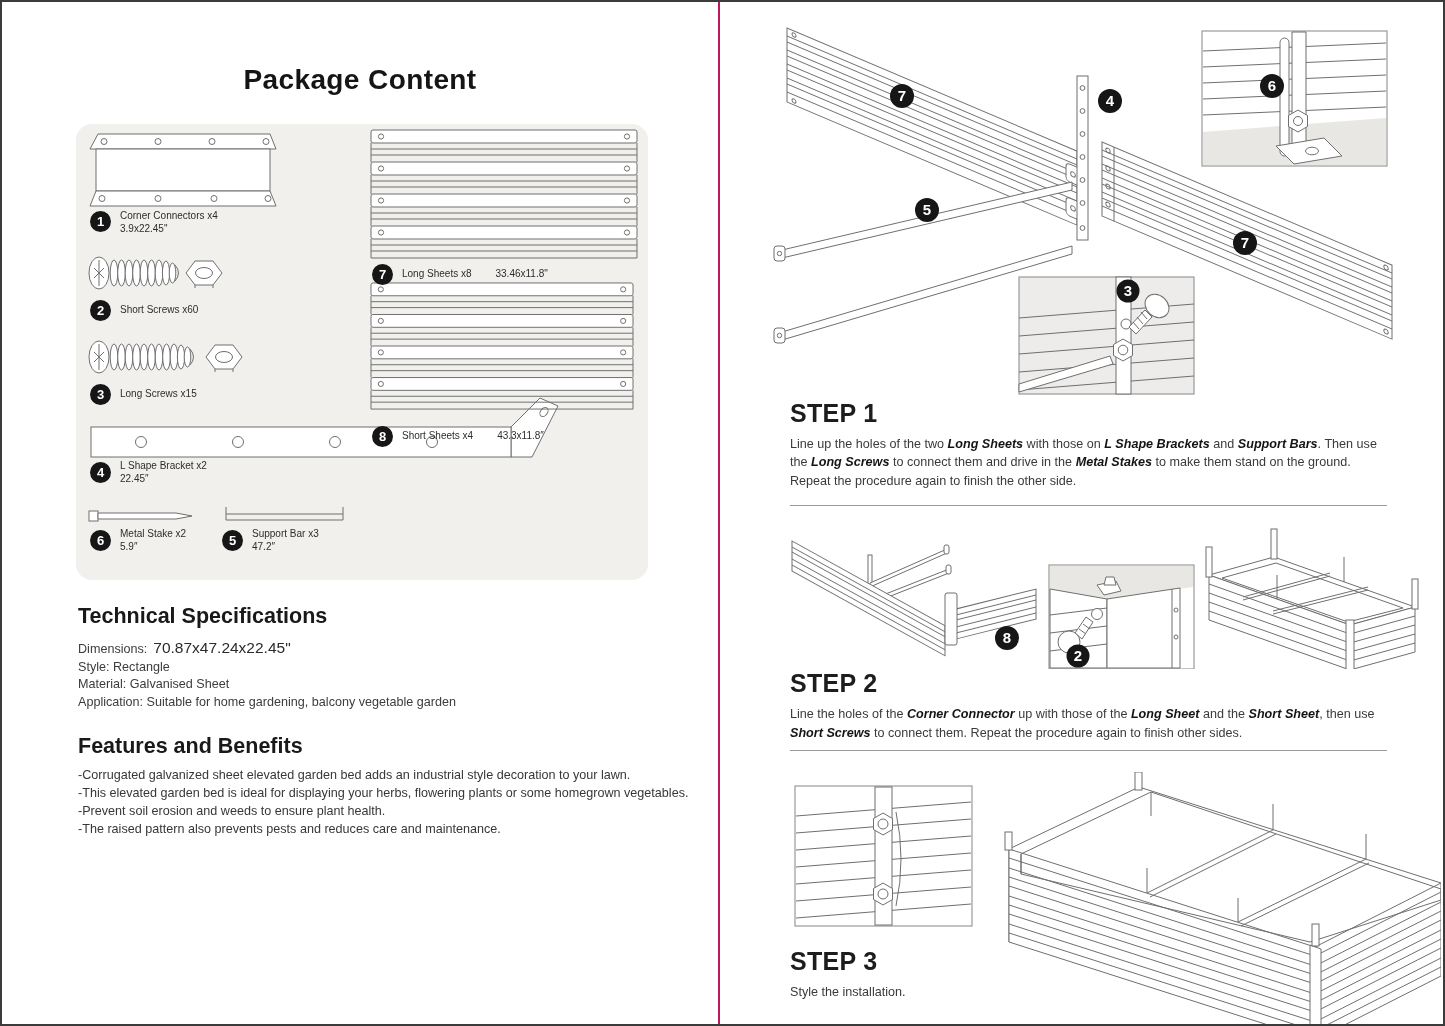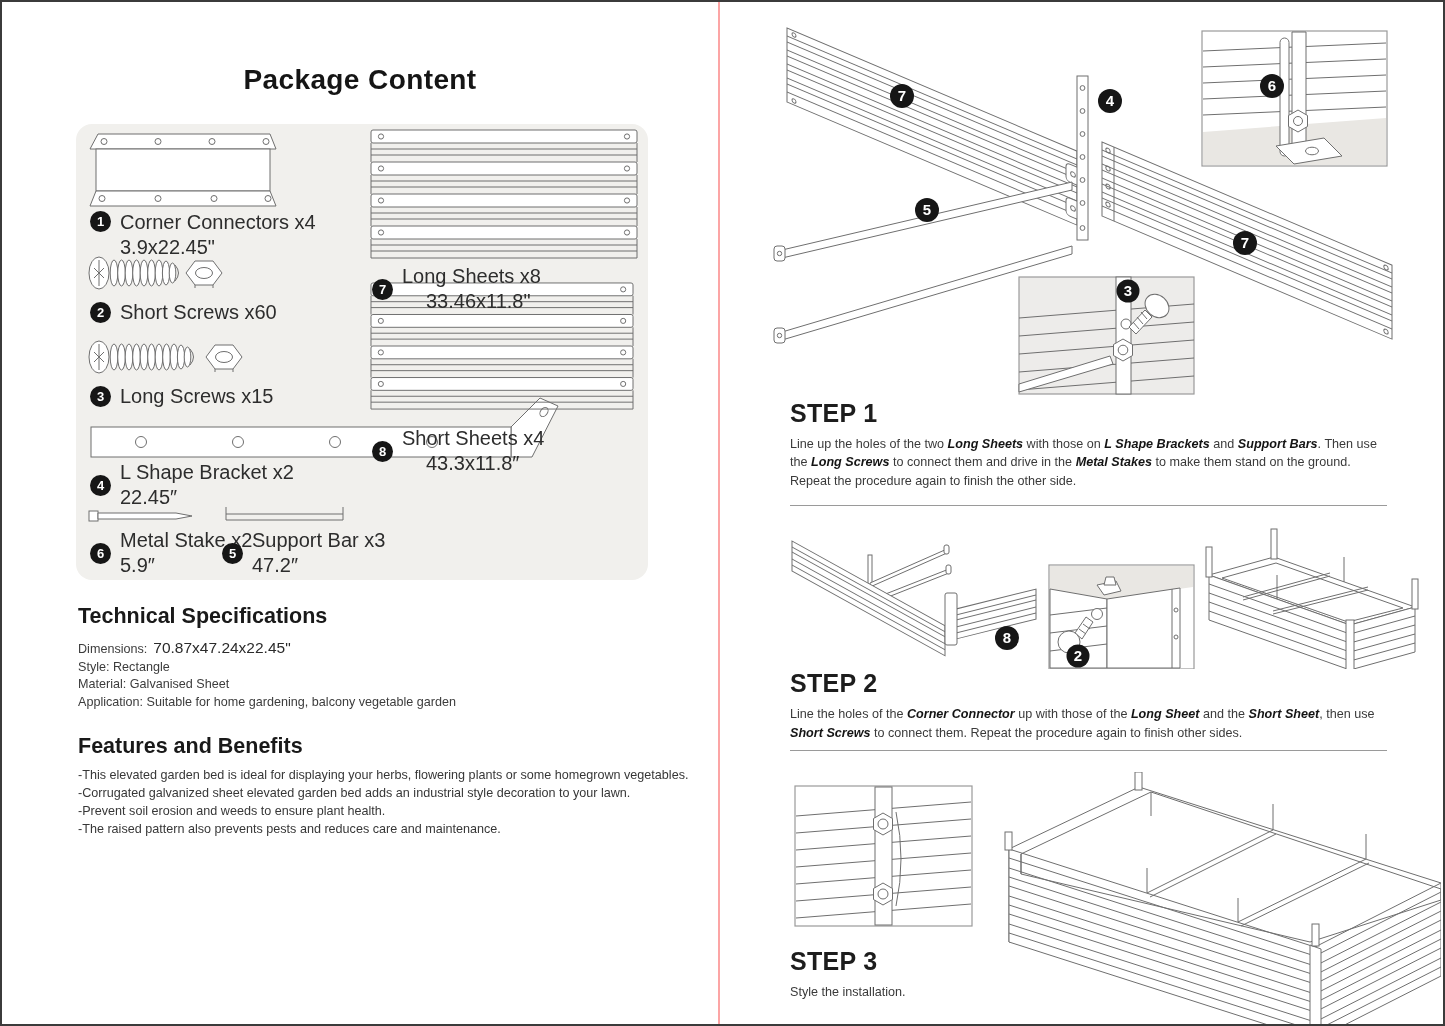--- a/index.html
+++ b/index.html
@@ -1,38 +1,38 @@
 <!DOCTYPE html>
 <html><head>
 <meta charset="utf-8">
 <style>
   html,body{margin:0;padding:0;background:#fff;}
   .page{position:relative;width:1441px;height:1022px;border:2px solid #3b3b3b;display:flex;
         font-family:"Liberation Sans",sans-serif;color:#222;background:#fff;overflow:hidden;}
   .panel{position:relative;height:100%;}
-  .panel.left{width:716px;border-right:2px solid #fca5a5;}
+  .panel.left{width:716px;border-right:2px solid #be185d;}
   .panel.right{flex:1;}
 
   h1.title{font-size:28px;font-weight:700;letter-spacing:.4px;text-align:center;
            margin:62px 0 0 0;color:#151515;}
   .parts-box{position:absolute;left:74px;top:122px;width:572px;height:456px;
              background:#f1f0ed;border-radius:16px;}
   .parts-box svg{position:absolute;overflow:visible;}
   .ln{stroke:#6f6f6f;fill:none;stroke-width:1;}
   .wh{fill:#fff;stroke:#6f6f6f;stroke-width:1;}
   .gr{fill:#e9e7e3;stroke:none;}
 
   .part-label{position:absolute;display:flex;gap:9px;align-items:center;}
   .part-label.top{align-items:flex-start;}
   .part-label.top .badge{margin-top:1px;}
   .badge{width:21px;height:21px;border-radius:50%;background:#161616;color:#fff;
          font-weight:700;font-size:13px;display:flex;align-items:center;justify-content:center;flex:none;}
   .pl-col{display:flex;flex-direction:column;}
-  .pl-name,.pl-dim{font-size:20px;color:#2d2d2d;line-height:1.25;white-space:nowrap;}
-  .part-label.inline .pl-col{flex-direction:column;}
+  .pl-name,.pl-dim{font-size:10px;color:#2d2d2d;line-height:1.25;white-space:nowrap;}
+  .part-label.inline .pl-col{flex-direction:row;}
   .part-label.inline .pl-dim{margin-left:24px;}
 
   .tech{position:absolute;left:76px;top:602px;right:40px;}
   .features{position:absolute;left:76px;top:732px;right:20px;}
   .sec-h{font-size:21.5px;font-weight:700;color:#191919;margin:0 0 8px 0;}
   .spec-row{font-size:12.6px;color:#3c3c3c;line-height:1.4;}
   .spec-label{font-size:12.6px;color:#3c3c3c;}
   .spec-value{font-size:15.5px;color:#2b2b2b;margin-left:6px;}
   .feat-row{font-size:12.6px;color:#373737;line-height:1.42;}
 
@@ -232,22 +232,22 @@
       <div class="spec-row">
         <span class="spec-label">Dimensions:</span><span class="spec-value">70.87x47.24x22.45"</span>
       </div>
       <div class="spec-row">Style: Rectangle</div>
       <div class="spec-row">Material: Galvanised Sheet</div>
       <div class="spec-row">Application: Suitable for home gardening, balcony vegetable garden</div>
     </section>
 
     <section class="features">
       <h2 class="sec-h">Features and Benefits</h2>
+      <div class="feat-row">-Corrugated galvanized sheet elevated garden bed adds an industrial style decoration to your lawn.</div>
       <div class="feat-row">-This elevated garden bed is ideal for displaying your herbs, flowering plants or some homegrown vegetables.</div>
-      <div class="feat-row">-Corrugated galvanized sheet elevated garden bed adds an industrial style decoration to your lawn.</div>
       <div class="feat-row">-Prevent soil erosion and weeds to ensure plant health.</div>
       <div class="feat-row">-The raised pattern also prevents pests and reduces care and maintenance.</div>
     </section>
   </div>
 
   <div class="panel right">
 
     <svg class="diagram" width="721" height="390" viewBox="0 0 721 390" style="margin-top:4px">
 
       <g transform="translate(67,22) skewY(23)">

